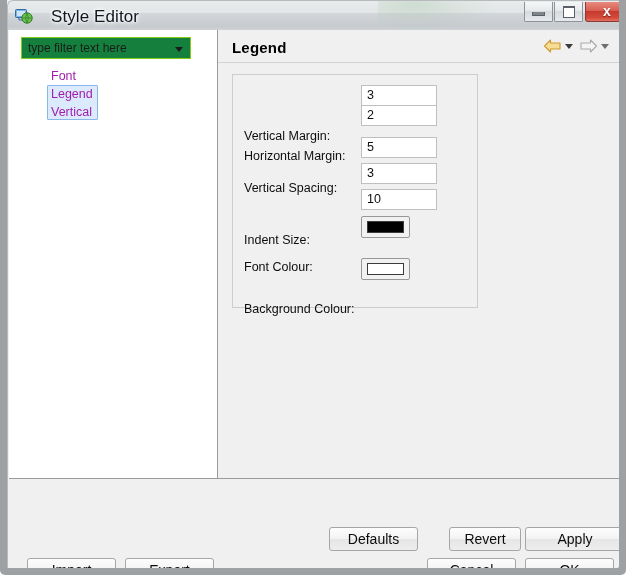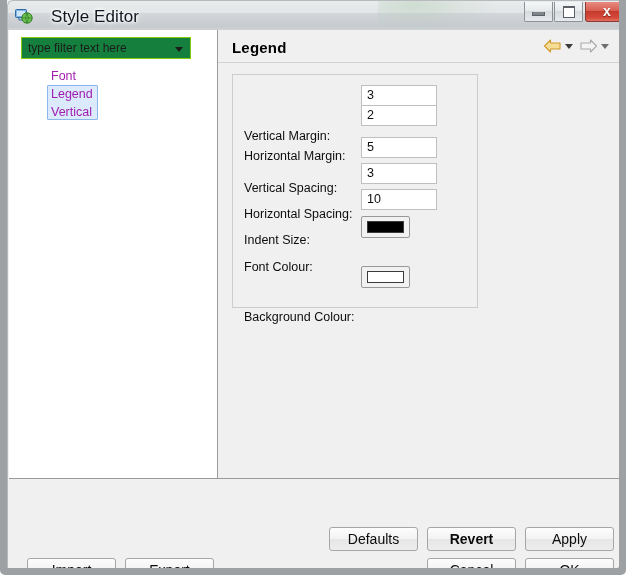--- a/index.html
+++ b/index.html
@@ -324,22 +324,22 @@
     font-size: 14px;
     color: #0c0c0c;
     display: flex;
     align-items: center;
     justify-content: center;
     white-space: nowrap;
   }
 
   
   #btn-defaults { left: 320px; top: 48px; width: 89px; }
-  #btn-revert   { left: 418px; top: 48px; width: 89px; font-weight: bold; }
-  #btn-apply    { left: 516px; top: 48px; width: 89px; }
+  #btn-revert   { left: 440px; top: 48px; width: 72px; }
+  #btn-apply    { left: 516px; top: 48px; width: 100px; }
   #btn-cancel   { left: 418px; top: 79px; width: 89px; }
   #btn-ok       { left: 516px; top: 79px; width: 89px; }
   #btn-import   { left: 18px;  top: 79px; width: 89px; }
   #btn-export   { left: 116px; top: 79px; width: 89px; }
 </style>
 </head>
 <body>
 
 <div id="window">
 
@@ -426,37 +426,36 @@
           <span class="flabel">Horizontal Margin:</span>
           <div class="finput">2</div>
         </div>
 
         <div class="frow" style="top:62px;">
           <span class="flabel">Vertical Spacing:</span>
           <div class="finput">5</div>
         </div>
 
         <div class="frow" style="top:88px;">
-          <span class="flabel">Horizontal Spacing:</span>
           <div class="finput">3</div>
         </div>
 
         <div class="frow" style="top:114px;">
           <span class="flabel">Indent Size:</span>
           <div class="finput">10</div>
         </div>
 
         <div class="frow" style="top:141px;">
           <span class="flabel">Font Colour:</span>
           <div class="colour-btn">
             <div class="swatch" style="background:#000000;"></div>
           </div>
         </div>
 
-        <div class="frow" style="top:191px;">
+        <div class="frow" style="top:183px;">
           <span class="flabel">Background Colour:</span>
           <div class="colour-btn">
             <div class="swatch" style="background:#ffffff;"></div>
           </div>
         </div>
 
       </div>
     </div>
 
     <div id="bottombar">

